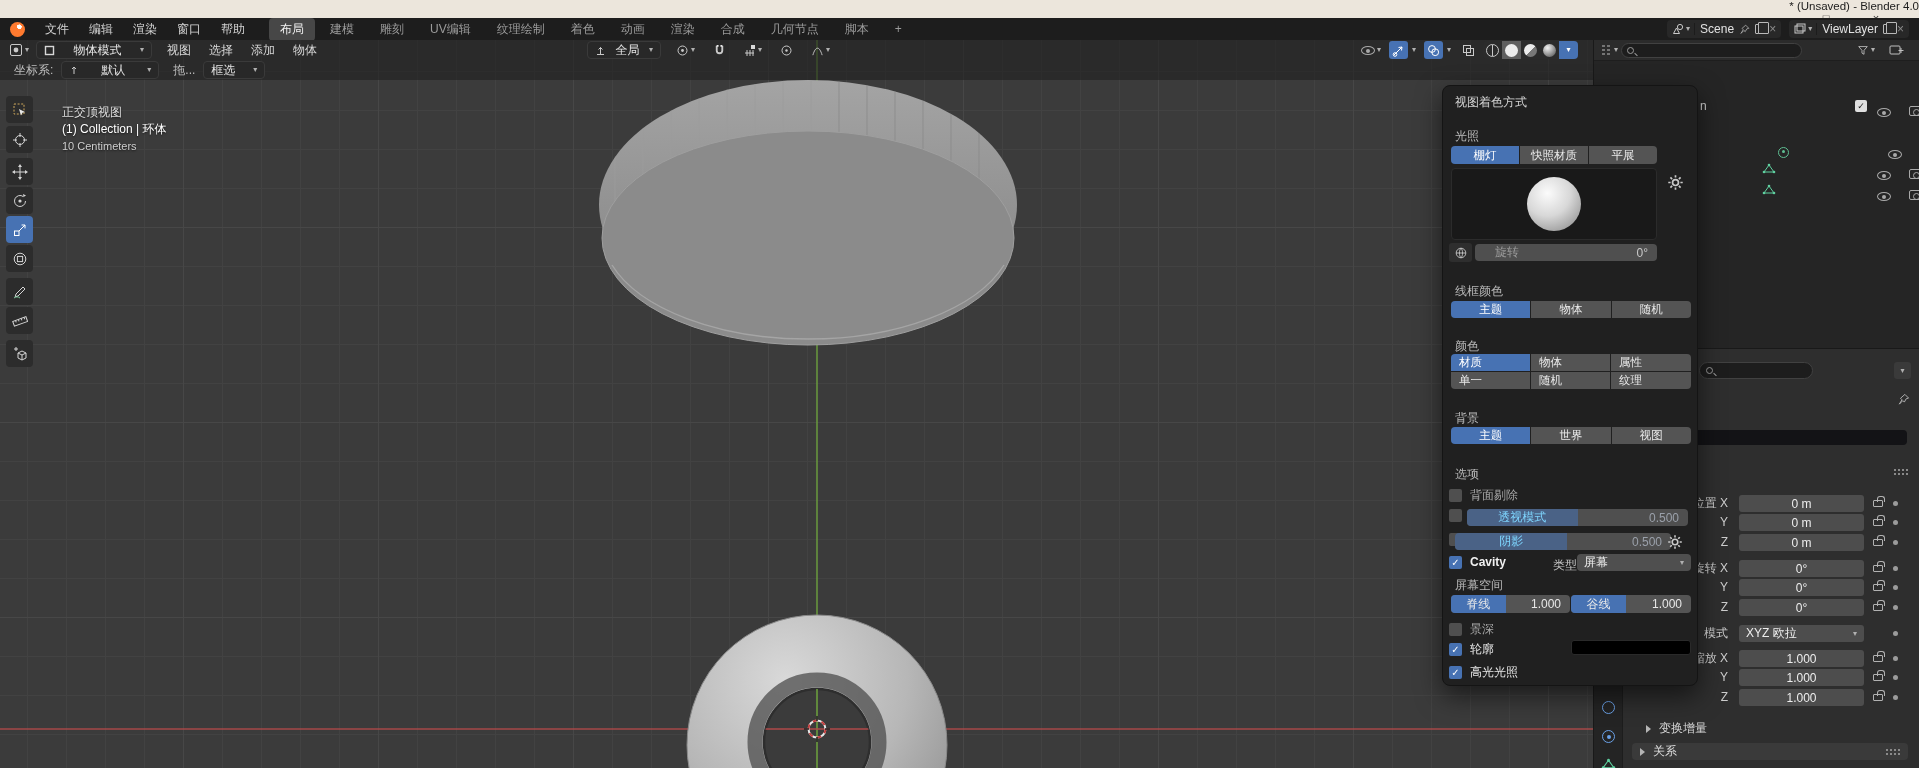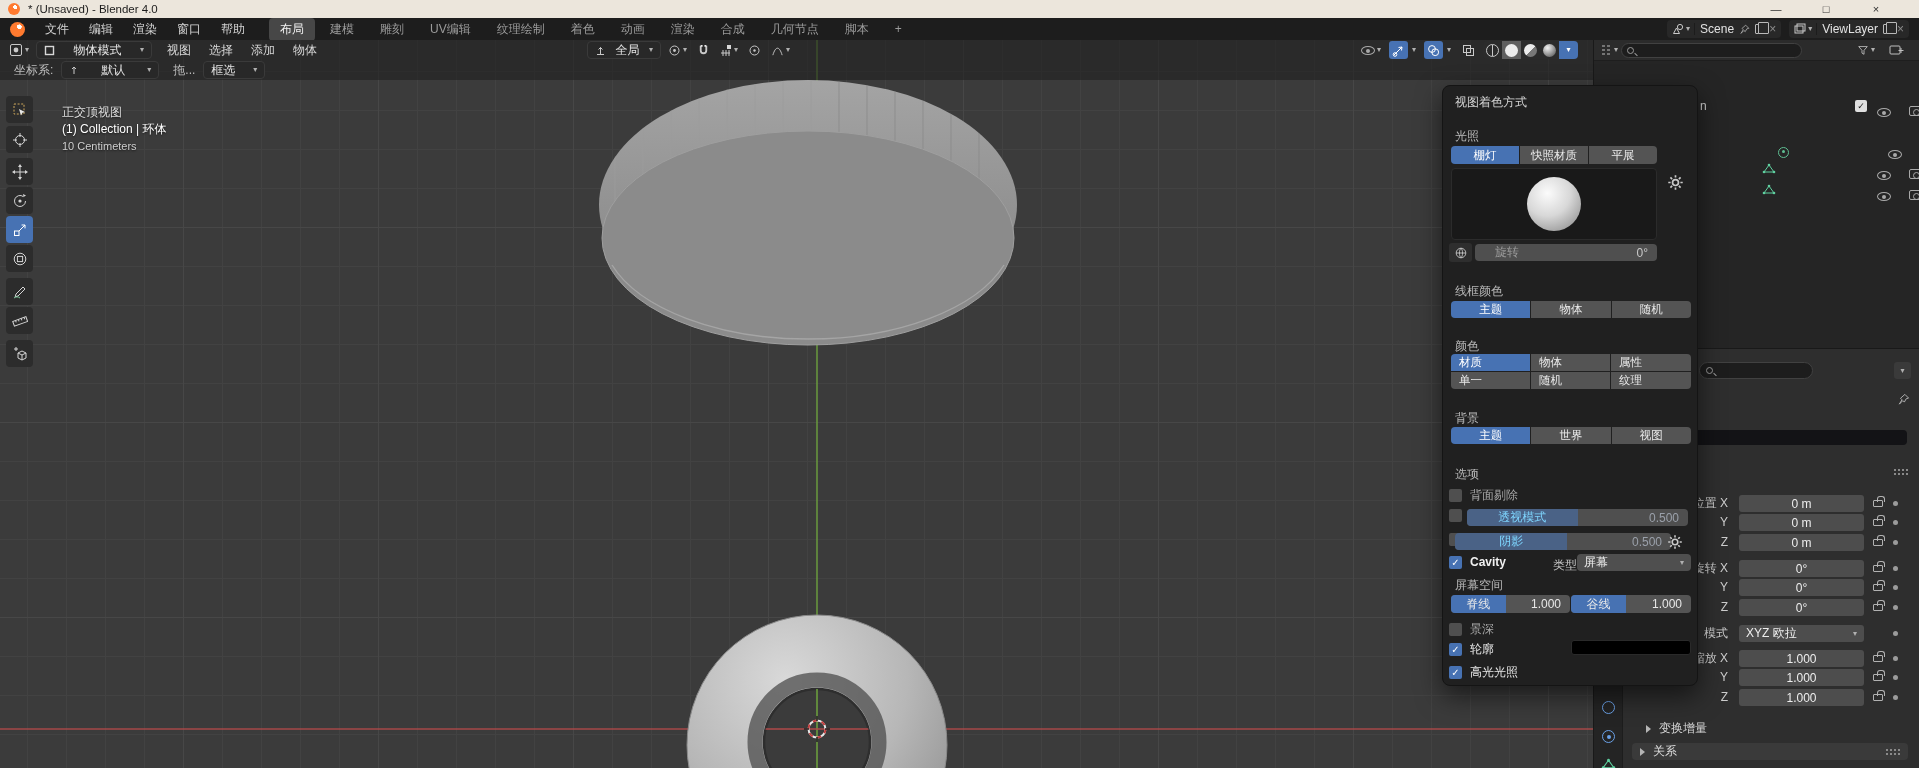--- a/index.html
+++ b/index.html
@@ -1,21 +1,21 @@
 <!DOCTYPE html>
 <html><head>
 <meta charset="utf-8">
 <style>
   html,body{margin:0;padding:0;background:#000;}
   body{font-family:"Liberation Sans","DejaVu Sans",sans-serif;}
   *{box-sizing:border-box;}
   .screen{position:relative;width:1919px;height:768px;overflow:hidden;background:#1d1d1d;font-size:12px;color:#d6d6d6;}
   .a{position:absolute;}
   
-  .titlebar{position:absolute;left:0;top:0;width:1919px;height:18px;background:#ece6dc;display:flex;align-items:center;color:#1c1c1c;}
+  .titlebar{position:absolute;left:0;top:0;width:1919px;height:18px;background:#ece6dc;display:flex;align-items:flex-end;color:#1c1c1c;flex-direction:column;}
   .tb-logo{width:12px;height:12px;border-radius:50%;background:radial-gradient(circle at 60% 35%,#fff 0 18%,#ff7a2f 20%);margin:0 8px 0 8px;}
   .tb-title{font-size:11.5px;color:#1c1c1c;}
   .win-btns{margin-left:auto;display:flex;align-items:center;margin-right:30px;gap:24px;}
   .win-btn{width:26px;text-align:center;color:#2f2f2f;font-size:11px;}
   
   .menubar{position:absolute;left:0;top:18px;width:1919px;height:22px;background:#1d1d1d;display:flex;align-items:center;}
   .mb-logo{width:15px;height:15px;border-radius:50%;background:radial-gradient(circle at 62% 32%,#fff 0 16%,#ff7a2f 18%);margin:0 10px 0 10px;}
   .menu-item{padding:2px 10px;color:#d2d2d2;}
   .tabs{display:flex;align-items:center;margin-left:14px;gap:4px;}
   .tab{padding:3px 11px;color:#9b9b9b;border-radius:4px;}
@@ -248,21 +248,21 @@
             <rect x="1.5" y="1.5" width="8" height="8" fill="none" stroke="#d8d8d8" stroke-width="1.4"></rect>
           </svg>
         <span>物体模式</span>
         <span class="chev">▾</span>
       </span>
       <span class="vmenu" style="margin-left:6px;">视图</span>
       <span class="vmenu">选择</span>
       <span class="vmenu">添加</span>
       <span class="vmenu">物体</span>
 
-      <span class="a" style="left:587px;display:flex;align-items:center;gap:4px;">
+      <span class="a" style="left:587px;display:flex;align-items:center;gap:12px;">
         <span class="dd" style="width:74px;justify-content:space-between;">
           <svg width="11" height="11" viewBox="0 0 11 11">
               <path d="M5.5 9.5v-7M5.5 2.5l-2 2M5.5 2.5l2 2M2 9.5h7" fill="none" stroke="#c9c9c9"></path>
             </svg>
           <span>全局</span>
           <span class="chev">▾</span>
         </span>
         <span class="icbtn">
           <svg width="13" height="13" viewBox="0 0 13 13">
               <circle cx="6.5" cy="6.5" r="4.5" fill="none" stroke="#c9c9c9"></circle>

